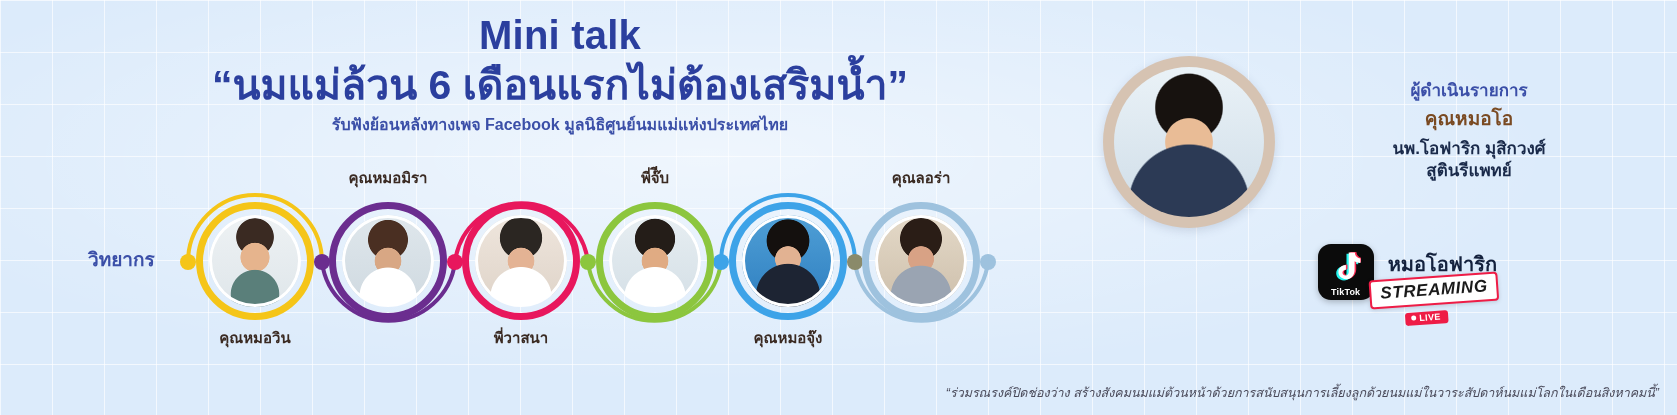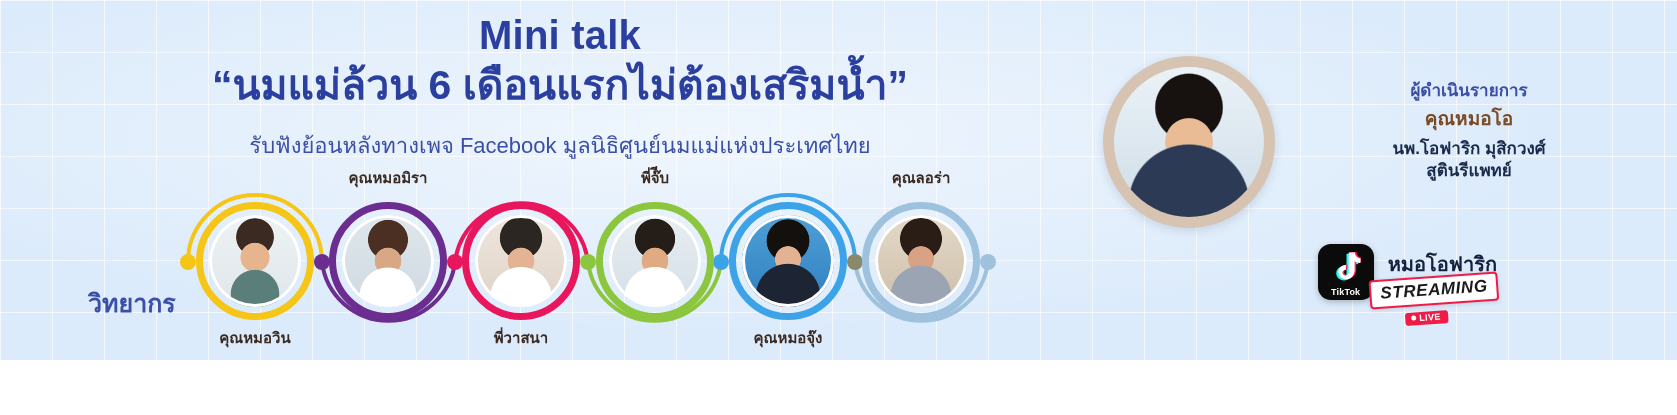--- a/index.html
+++ b/index.html
@@ -1,21 +1,21 @@
 <!DOCTYPE html>
 <html><head>
 <meta charset="utf-8">
 <style>
   * { box-sizing: border-box; margin: 0; padding: 0; }
   html, body {
     width: 1677px; height: 415px; overflow: hidden;
     font-family: "Liberation Sans", "DejaVu Sans", sans-serif;
   }
   #banner {
-    position: relative; width: 1677px; height: 360px;
+    position: relative; width: 1677px; height: 415px;
     background-color: #dcebfb;
     background-image:
       linear-gradient(to right, rgba(255,255,255,0.65) 1px, transparent 1px),
       linear-gradient(to bottom, rgba(255,255,255,0.65) 1px, transparent 1px);
     background-size: 52px 52px;
     overflow: hidden;
   }
   
   #banner::after {
     content:""; position:absolute; inset:0; pointer-events:none;
@@ -25,21 +25,21 @@
   
   .title-block { position:absolute; left:0; top:14px; width:1120px; text-align:center; z-index:5; }
   .title-main {
     font-size: 40px; font-weight: 700; color:#2b3f9e; letter-spacing: .2px; line-height: 1.08;
   }
   .title-quote {
     font-size: 41px; font-weight: 700; color:#2b3f9e; line-height: 1.28; margin-top: 2px;
     white-space: nowrap;
   }
   .subtitle {
-    font-size: 22px; font-weight: 400; color:#3b4fa8; margin-top: 16px; white-space: nowrap;
+    font-size: 16px; font-weight: 700; color:#3b4fa8; white-space: nowrap;
   }
 
   
   #timeline { position:absolute; left:0; top:172px; width:1120px; height:190px; z-index:4; }
   .tl-svg { position:absolute; left:0; top:0; width:1120px; height:190px; }
 
   .speaker { position:absolute; z-index:6; }
   .ring {
     position:absolute; border-radius:50%;
     display:flex; align-items:center; justify-content:center;
@@ -52,22 +52,22 @@
   }
   .sp-label {
     position:absolute; width: 200px; text-align:center; left:50%;
     transform: translateX(-50%);
     font-size: 15px; font-weight:700; color:#3a2a22; white-space:nowrap;
   }
   .sp-label.above { }
   .sp-label.below { }
 
   .group-label {
-    position:absolute; font-size:25px; font-weight:700; color:#3b4fa8;
-    left: 88px; top: 244px; z-index:6;margin-top:39px;
+    position:absolute; font-size:19px; font-weight:700; color:#3b4fa8;
+    left: 88px; top: 244px; z-index:6;
   }
 
   
   #host { position:absolute; right: 14px; top: 56px; width: 560px; height: 190px; z-index:6; }
   .host-photo-wrap {
     position:absolute; left: 0px; top: 0px; width: 172px; height: 172px; border-radius:50%;
     background: #d6c3b2; display:flex; align-items:center; justify-content:center;
     box-shadow: 0 3px 10px rgba(80,90,120,.18);
   }
   .host-photo {
@@ -250,14 +250,15 @@
   </div>
 
   <div id="streaming-badge">
     <div class="stream-top">STREAMING</div>
     <div class="stream-live">
       <span class="live-dot"></span>
       <span>LIVE</span>
     </div>
   </div>
 
+  <div id="caption">“ร่วมรณรงค์ปิดช่องว่าง สร้างสังคมนมแม่ต้วนหน้าด้วยการสนับสนุนการเลี้ยงลูกด้วยนมแม่ในวาระสัปดาห์นมแม่โลกในเดือนสิงหาคมนี้”</div>
 
 </div>
 
 </body></html>

